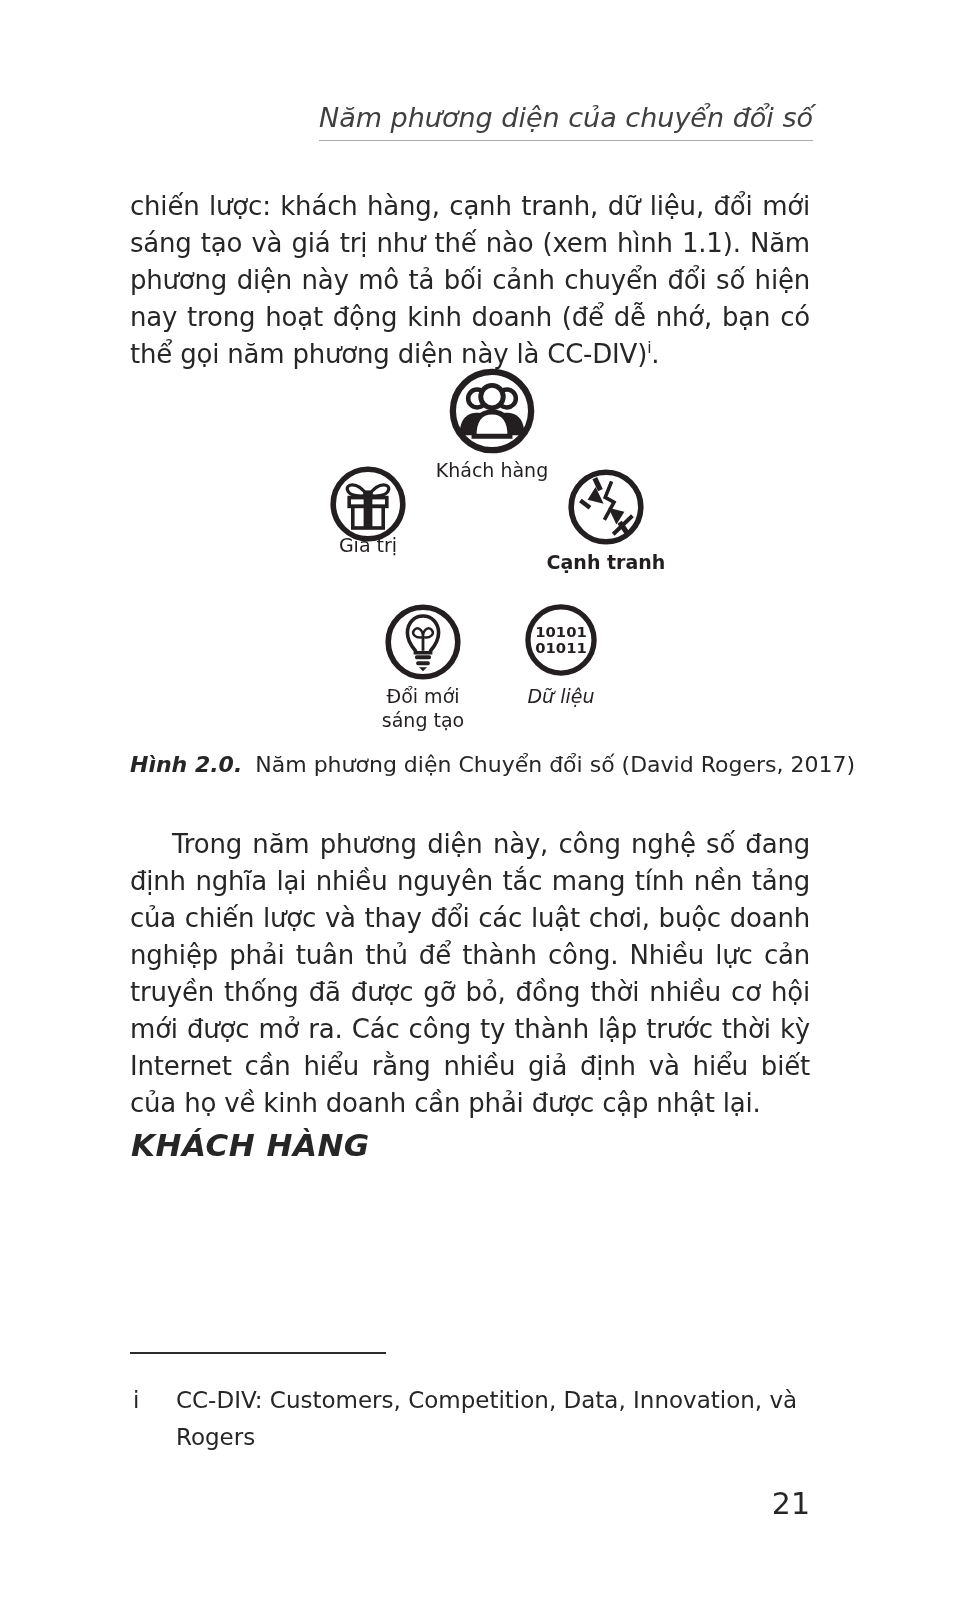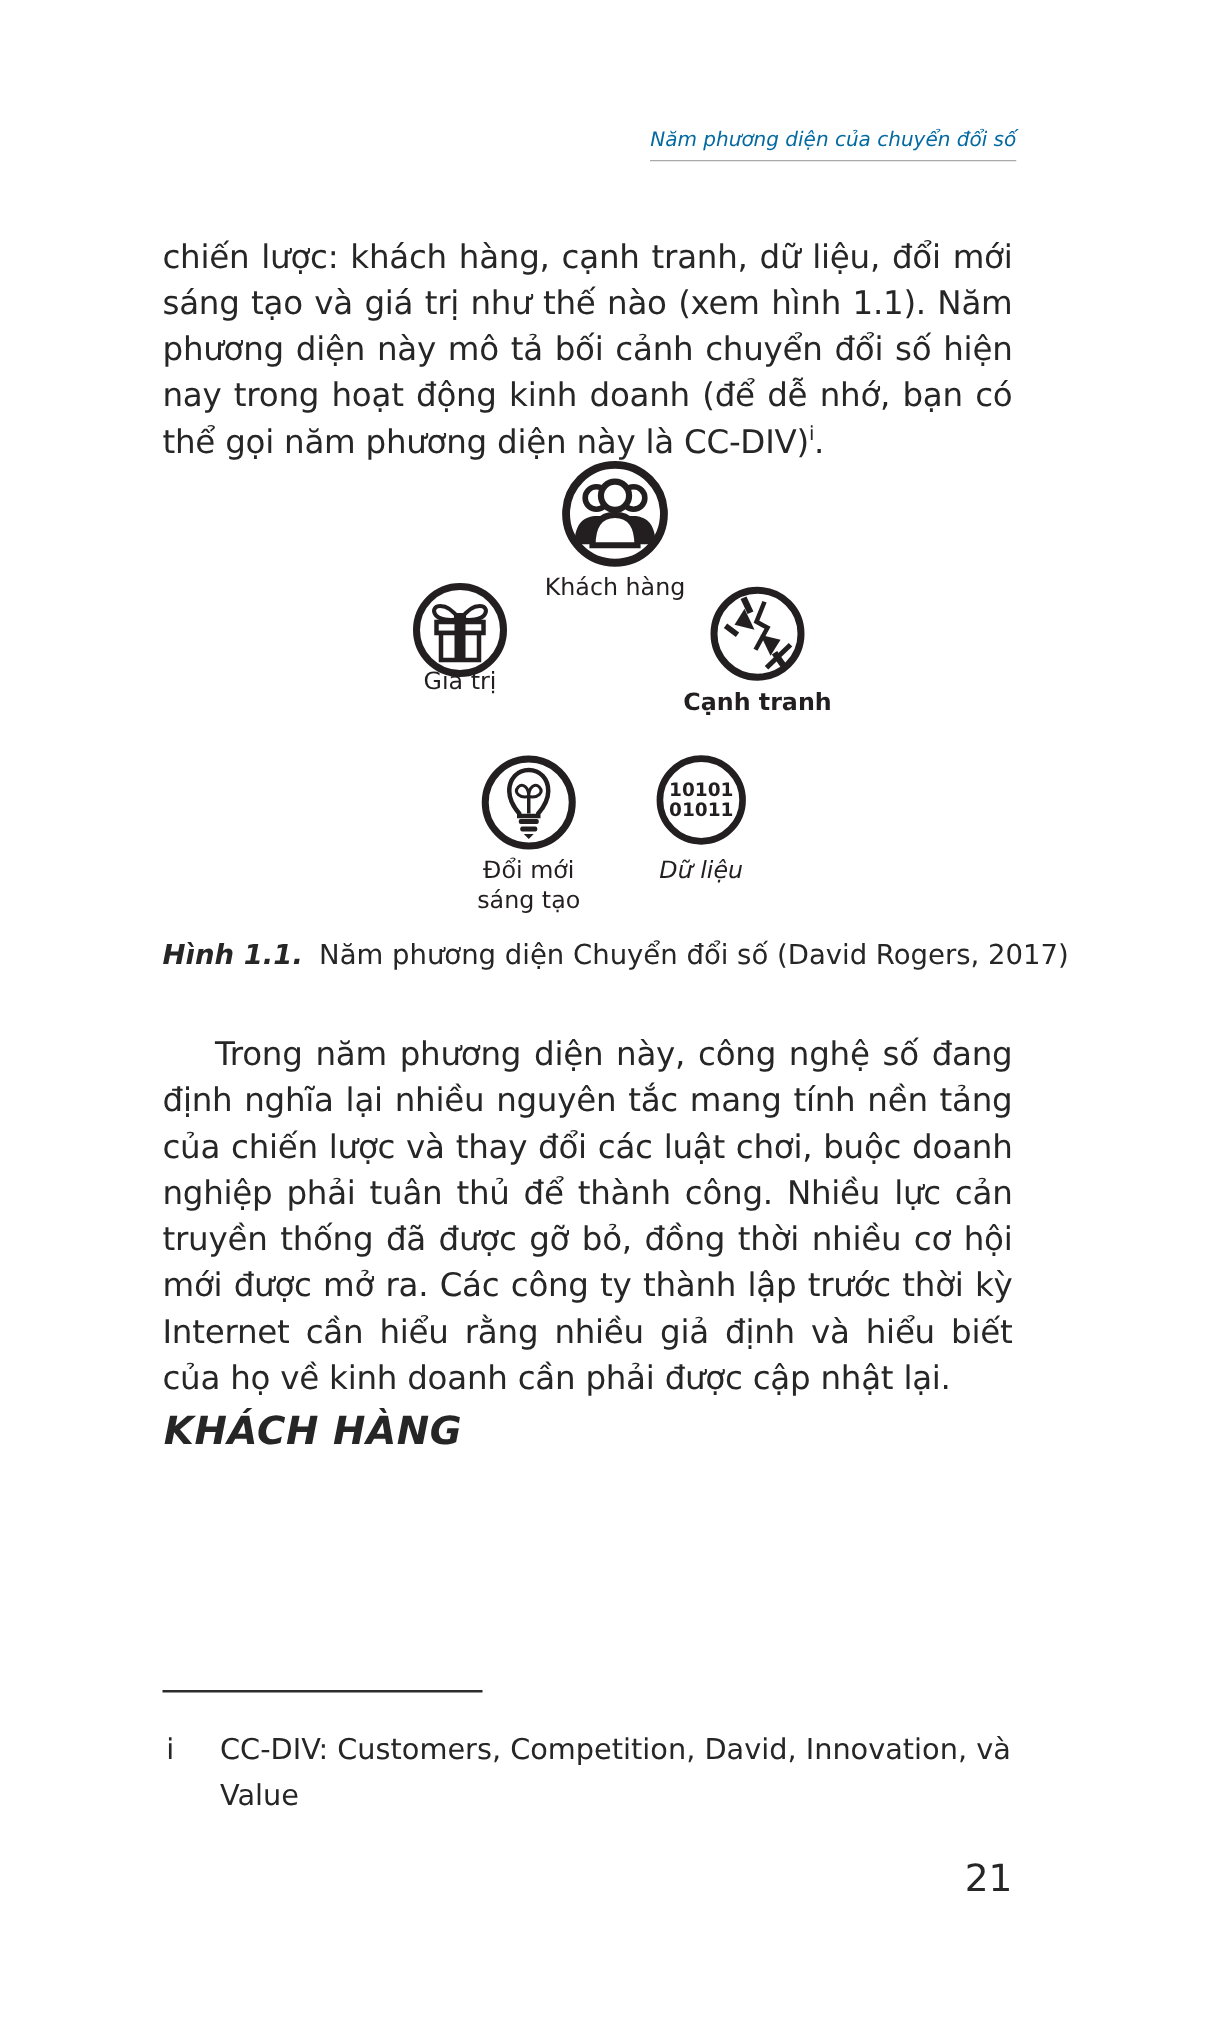--- a/index.html
+++ b/index.html
@@ -7,21 +7,21 @@
     position:relative;
     width:969px;height:1623px;
     background:#ffffff;
     font-family:"DejaVu Sans","Liberation Sans",sans-serif;
     color:#262626;
     overflow:hidden;
   }
   
   .running-head{
     position:absolute;top:102px;right:156px;
-    font-style:italic;font-size:16px;color:#0369a1;
+    font-style:italic;font-size:27px;color:#404040;
     padding-bottom:7px;border-bottom:1px solid #a9a9ab;
   }
   
   .para{
     position:absolute;left:130px;width:680px;
     font-size:26px;line-height:37px;
     text-align:justify;text-align-last:left;
     color:#262626;letter-spacing:-0.2px;
   }
   .para sup{font-size:60%;line-height:0;}
@@ -138,32 +138,32 @@
         <circle cx="50" cy="50" r="43.5" fill="#fff" stroke="#231f20" stroke-width="7"></circle>
         <text x="50" y="46" text-anchor="middle" font-size="19.5" font-weight="bold" fill="#231f20">10101</text>
         <text x="50" y="67" text-anchor="middle" font-size="19.5" font-weight="bold" fill="#231f20">01011</text>
       </svg>
       <div class="icon-label" style="left:-62px;top:82px;width:200px;font-style:italic;">Dữ liệu</div>
     </div>
 
   </div>
 
   <div class="caption">
-    <span class="cap-label">Hình 1.1.</span><span>Năm phương diện Chuyển đổi số (David Rogers, 2017)</span>
+    <span class="cap-label">Hình 2.0.</span><span>Năm phương diện Chuyển đổi số (David Rogers, 2017)</span>
   </div>
 
   <p class="para" id="p2">Trong năm phương diện này, công nghệ số đang định nghĩa lại nhiều nguyên tắc mang tính nền tảng của chiến lược và thay đổi các luật chơi, buộc doanh nghiệp phải tuân thủ để thành công. Nhiều lực cản truyền thống đã được gỡ bỏ, đồng thời nhiều cơ hội mới được mở ra. Các công ty thành lập trước thời kỳ Internet cần hiểu rằng nhiều giả định và hiểu biết của họ về kinh doanh cần phải được cập nhật lại.</p>
 
   <div class="section-heading">KHÁCH HÀNG</div>
 
 
   <div class="footnote-rule"></div>
 
   <div class="footnote">
     <div class="marker">i</div>
     <div class="fn-text">
-      <div>CC-DIV: Customers, Competition, David, Innovation, và Value</div>
+      <div>CC-DIV: Customers, Competition, Data, Innovation, và Rogers</div>
     </div>
   </div>
 
   <div class="folio">21</div>
 
 </div>
 
 </body></html>

